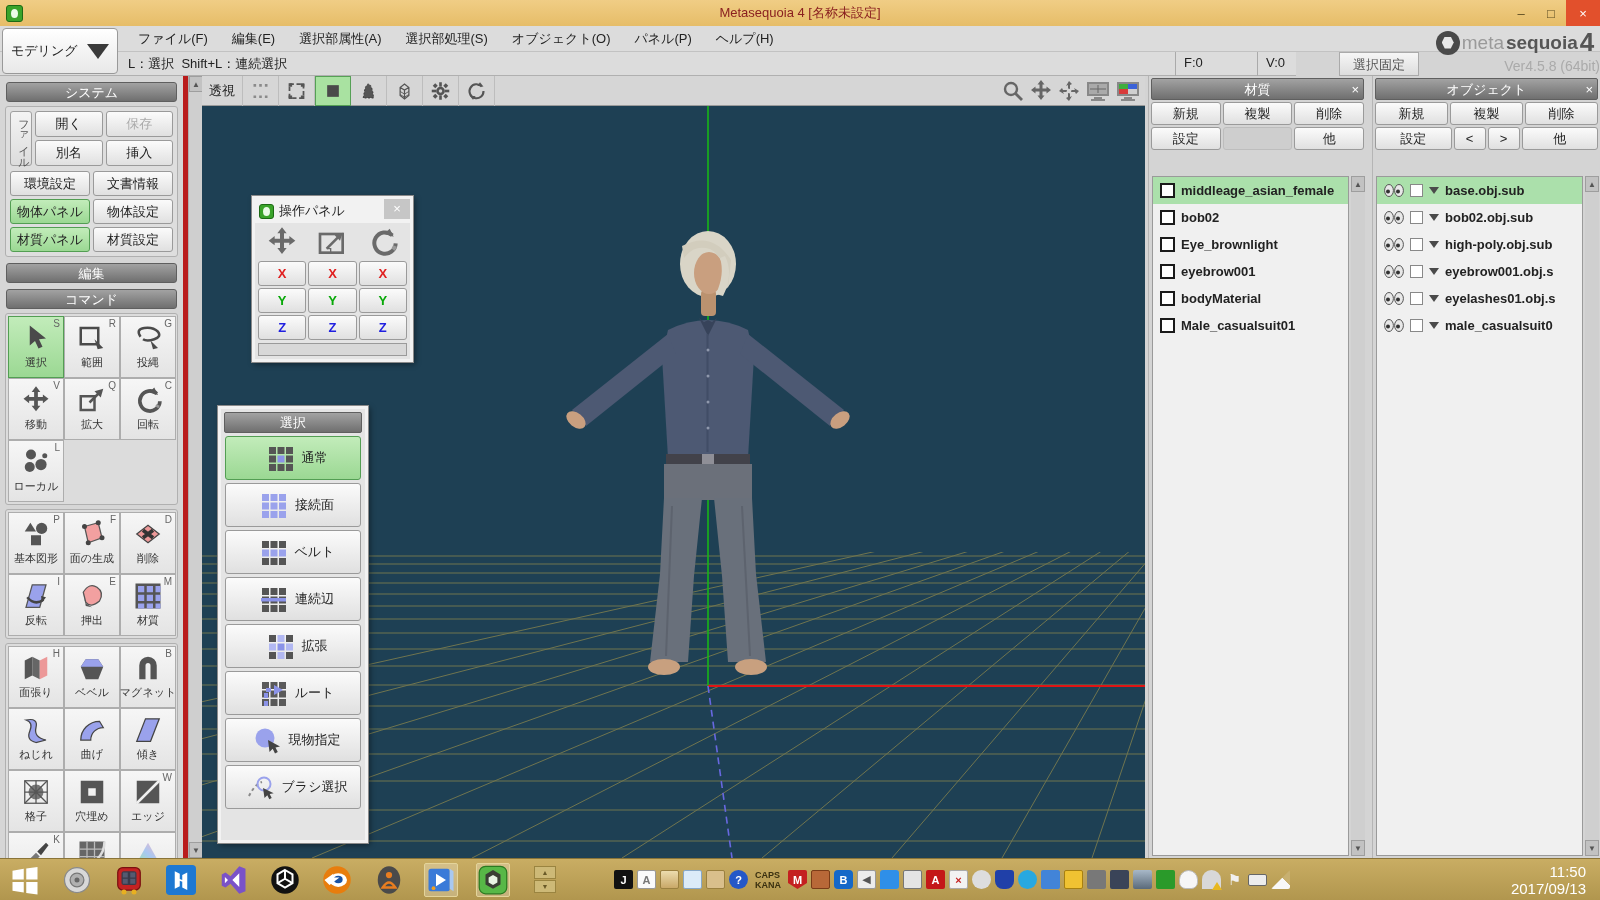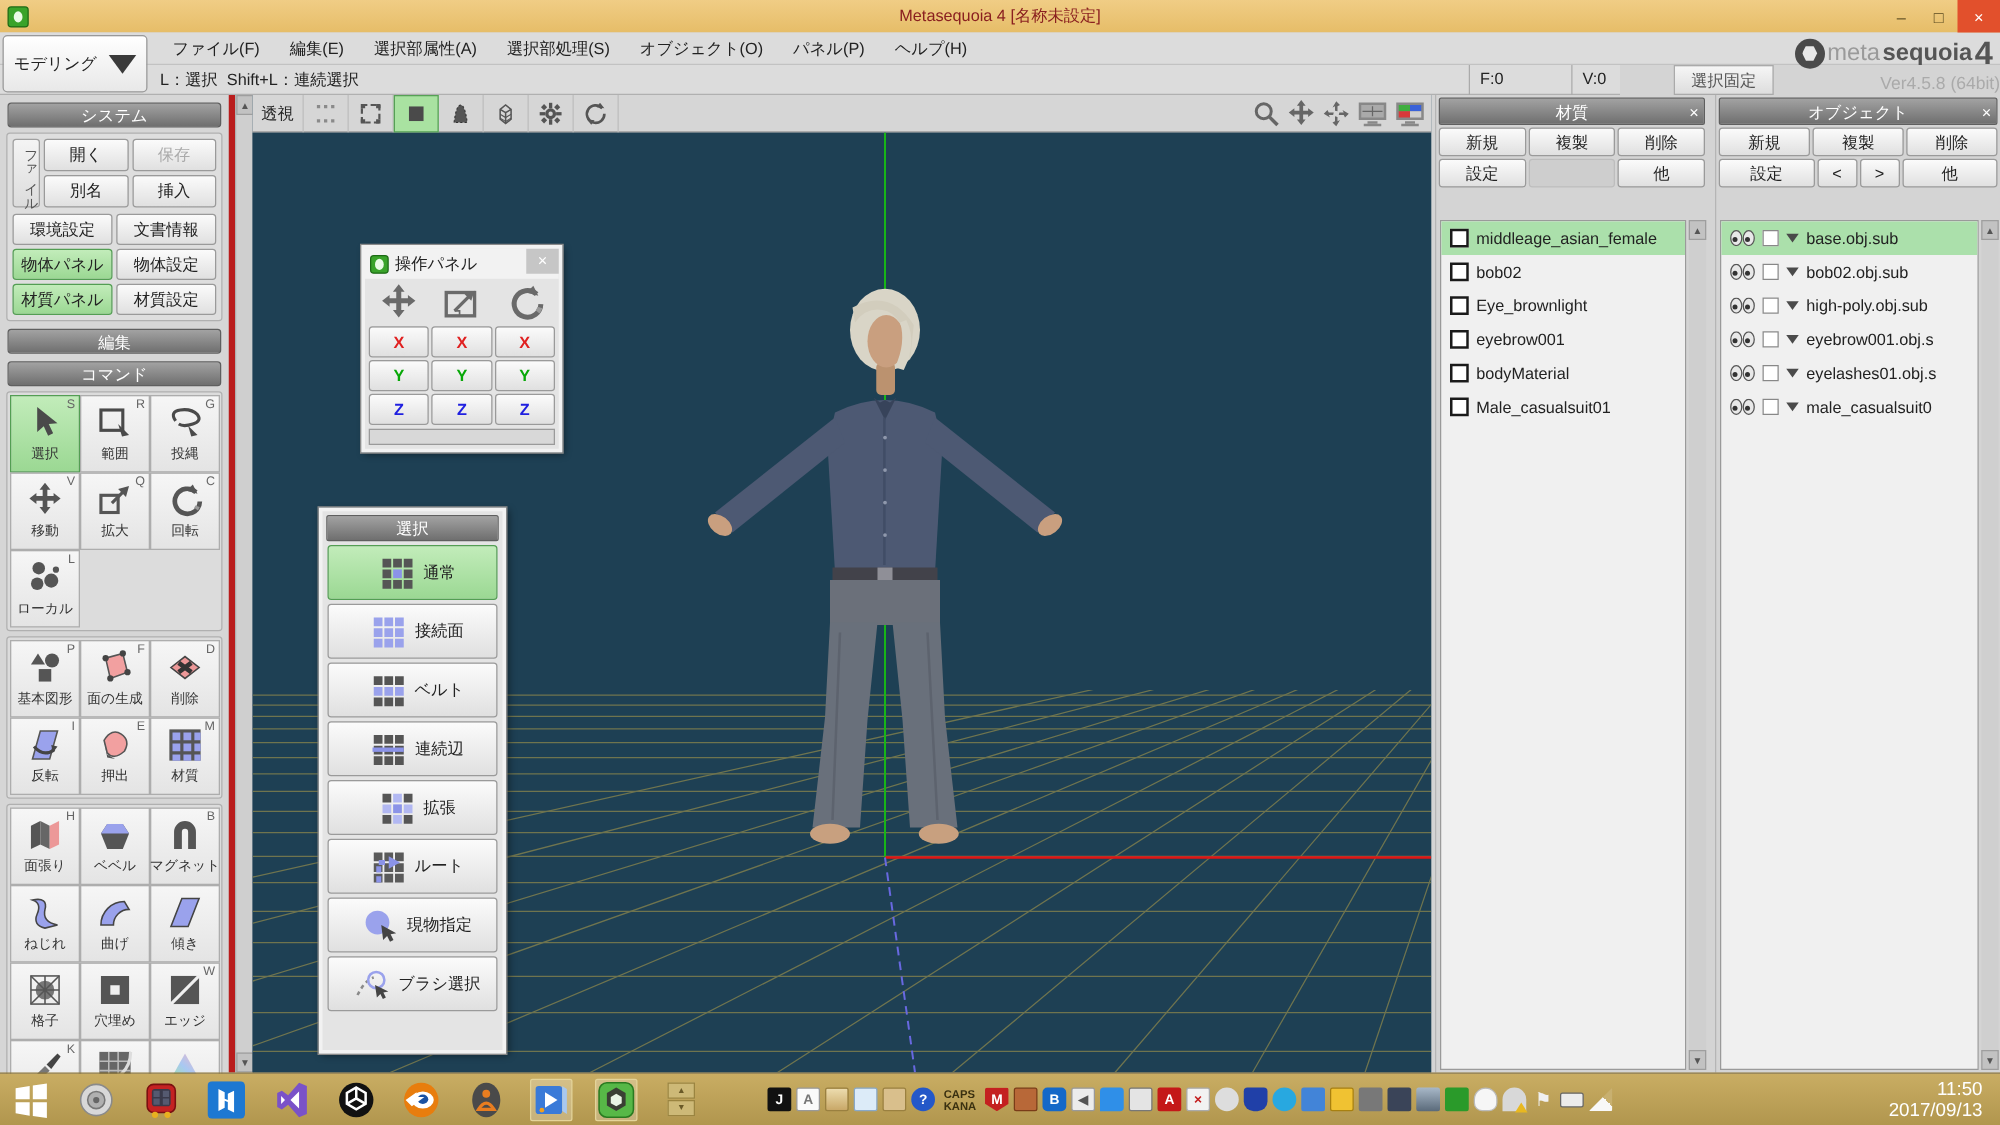--- a/index.html
+++ b/index.html
@@ -53,21 +53,21 @@
 .sarrow{position:absolute;left:0;width:14px;height:16px;background:#c2c2c2;border:1px solid #9e9e9e;color:#555;font-size:8px;text-align:center;line-height:15px;}
 
 #viewport{position:absolute;left:202px;top:76px;width:943px;height:782px;background:#1e4054;}
 #vp-toolbar{position:absolute;left:0;top:0;width:100%;height:30px;background:#d6d6d6;border-bottom:1px solid #9a9a9a;display:flex;align-items:center;}
 .vp-cell{height:30px;display:flex;align-items:center;justify-content:center;border-right:1px solid #bdbdbd;padding:0 7px;}
 .vp-cell.iconb{width:36px;}
 .vp-cell.active{background:#a9e2a1;border:1px solid #56a056;}
 #vp-right{margin-left:auto;display:flex;align-items:center;gap:4px;padding-right:4px;}
 #scene{position:absolute;left:0;top:30px;}
 
-.fpanel{position:absolute;background:#e4e4e4;border:3px solid #f2f2f2;outline:1px solid #8a8a8a;box-shadow:2px 2px 6px rgba(0,0,0,.45);margin-left:37px;}
+.fpanel{position:absolute;background:#e4e4e4;border:3px solid #f2f2f2;outline:1px solid #8a8a8a;box-shadow:2px 2px 6px rgba(0,0,0,.45);}
 .fp-title{height:24px;background:#f2f2f2;display:flex;align-items:center;gap:5px;padding-left:4px;position:relative;}
 .fp-logo{width:15px;height:15px;background:#3aa32a;border:1px solid #1c6a14;border-radius:3px;position:relative;}
 .fp-logo::after{content:"";position:absolute;left:3px;top:2px;width:7px;height:9px;background:#eafbe6;border-radius:50%;}
 .fp-close{position:absolute;right:0;top:0;width:26px;height:20px;background:#c6c6c6;color:#fff;text-align:center;line-height:19px;font-size:13px;}
 #op-panel{left:252px;top:196px;width:161px;height:166px;}
 #op-icons{display:flex;justify-content:space-around;padding:3px 2px;}
 #op-icons svg{width:40px;height:32px;}
 #op-grid{display:grid;grid-template-columns:repeat(3,1fr);gap:2px;padding:0 3px;}
 .axis-btn{height:25px;font-weight:bold;font-size:13px;}
 .ax-x{color:#e02020;}.ax-y{color:#08a808;}.ax-z{color:#2020e0;}
@@ -80,21 +80,21 @@
 .rpanel{position:absolute;top:76px;height:782px;background:#d4d4d4;border-left:1px solid #b5b5b5;}
 #material-panel{left:1148px;width:218px;}
 #object-panel{left:1372px;width:228px;}
 .rp-title{margin:2px;height:22px;background:linear-gradient(#a2a2a2,#6f6f6f);border:1px solid #5f5f5f;border-radius:2px;color:#fff;text-align:center;line-height:21px;position:relative;}
 .rp-close{position:absolute;right:4px;top:0;color:#fff;}
 .rp-btnrow{display:flex;gap:2px;margin:2px;height:23px;}
 .rp-btnrow .btn3d{flex:1;}
 .rp-btnrow .btn3d.narrow{flex:0 0 32px;}
 .rp-blank{flex:1;background:#cecece;border:1px solid #bdbdbd;border-radius:3px;}
 .rp-list{position:absolute;left:3px;right:17px;top:100px;bottom:2px;background:#f0f0f0;border:1px solid #9a9a9a;overflow:hidden;}
-.li-row{height:27px;display:flex;align-items:center;gap:6px;padding-left:7px;border-bottom:1px solid transparent;}
+.li-row{height:27px;display:flex;align-items:center;gap:6px;padding-left:7px;border-bottom:1px solid transparent;font-weight:bold;}
 .li-row.sel{background:#abe0ab;}
 .checkbox{width:15px;height:15px;background:#fff;border:2px solid #1a1a1a;}
 .checkbox.lite{border:1px solid #888;width:13px;height:13px;}
 .tri{width:0;height:0;border-left:5px solid transparent;border-right:5px solid transparent;border-top:7px solid #4a4a4a;}
 .rp-scroll{position:absolute;right:1px;top:100px;bottom:2px;width:14px;background:#cfcfcf;}
 
 #taskbar{position:absolute;left:0;top:858px;width:1600px;height:42px;background:linear-gradient(#c9ad63,#b1964e);border-top:1px solid #8a7438;display:flex;align-items:center;}
 .tb-app{width:34px;height:34px;margin-left:18px;display:flex;align-items:center;justify-content:center;}
 .tb-box{border:1px solid #e4d49a;background:rgba(255,255,255,.25);border-radius:2px;}
 .tb-app svg{width:30px;height:30px;}

